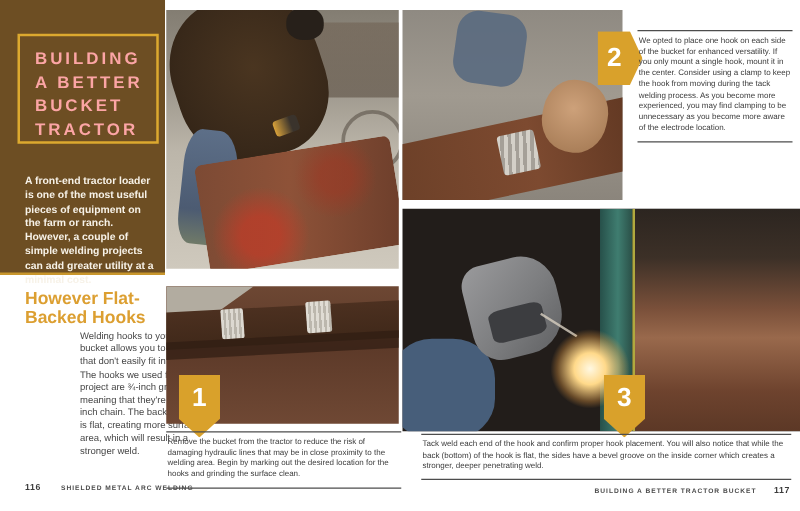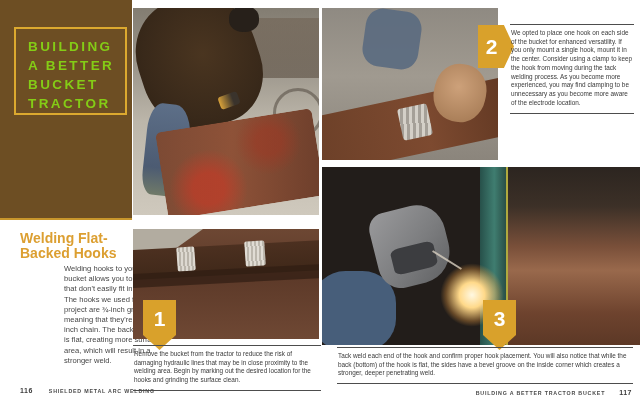--- a/index.html
+++ b/index.html
@@ -6,21 +6,21 @@
   .spread{
     position:relative;width:640px;height:409px;background:#ffffff;
     font-family:"Liberation Sans", sans-serif;overflow:hidden;
     -webkit-font-smoothing:antialiased;
   }
   .abs{position:absolute;}
 
   
   .sidebar{left:0;top:0;width:132px;height:218px;background:#6d4e23;border-bottom:2px solid #c8962c;}
   .title-box{position:absolute;left:14px;top:27px;width:97px;height:76px;border:2px solid #dca92f;padding:8px 0 0 12px;}
-  .title-line{color:#84cc16;font-weight:bold;font-size:13.5px;letter-spacing:2.4px;line-height:19px;white-space:nowrap;}
+  .title-line{color:#fca5a5;font-weight:bold;font-size:13.5px;letter-spacing:2.4px;line-height:19px;white-space:nowrap;}
   .intro{position:absolute;left:20px;top:139px;width:106px;color:#f7f2e8;font-size:8.3px;font-weight:bold;line-height:11.3px;}
 
   
   .section-heading{left:20px;top:231px;width:112px;color:#dc9f31;font-weight:bold;font-size:14px;line-height:15px;}
   .section-body{left:20px;top:264px;width:114px;color:#474747;font-size:7.6px;line-height:10.2px;margin-left:44px;}
 
   
   .footer-left{left:20px;top:387px;display:flex;align-items:baseline;}
   .footer-right{right:8px;top:389px;display:flex;align-items:baseline;}
   .folio{font-size:7px;font-weight:bold;color:#3c3c3c;letter-spacing:.5px;}
@@ -102,23 +102,24 @@
 
 <div class="spread">
 
   <div class="abs sidebar">
     <div class="title-box">
       <div class="title-line">BUILDING</div>
       <div class="title-line">A BETTER</div>
       <div class="title-line">BUCKET</div>
       <div class="title-line">TRACTOR</div>
     </div>
+    <div class="intro">A front-end tractor loader is one of the most useful pieces of equipment on the farm or ranch. However, a couple of simple welding projects can add greater utility at a minimal cost.</div>
   </div>
 
-  <div class="abs section-heading">Welding Flat-Backed Hooks</div>
+  <div class="abs section-heading">However Flat-Backed Hooks</div>
   <div class="abs section-body">Welding hooks to your tractor bucket allows you to hoist objects that don't easily fit in the bucket. The hooks we used for this project are ¾-inch grab hooks, meaning that they're sized for ¾-inch chain. The back of the hook is flat, creating more surface area, which will result in a stronger weld.</div>
 
   <div class="abs photo photo-a">
     <div class="pa-bench"></div>
     <div class="pa-wheel"></div>
     <div class="pa-man"></div>
     <div class="pa-head"></div>
     <div class="pa-jeans"></div>
     <div class="pa-bucket"></div>
     <div class="pa-grinder"></div>

